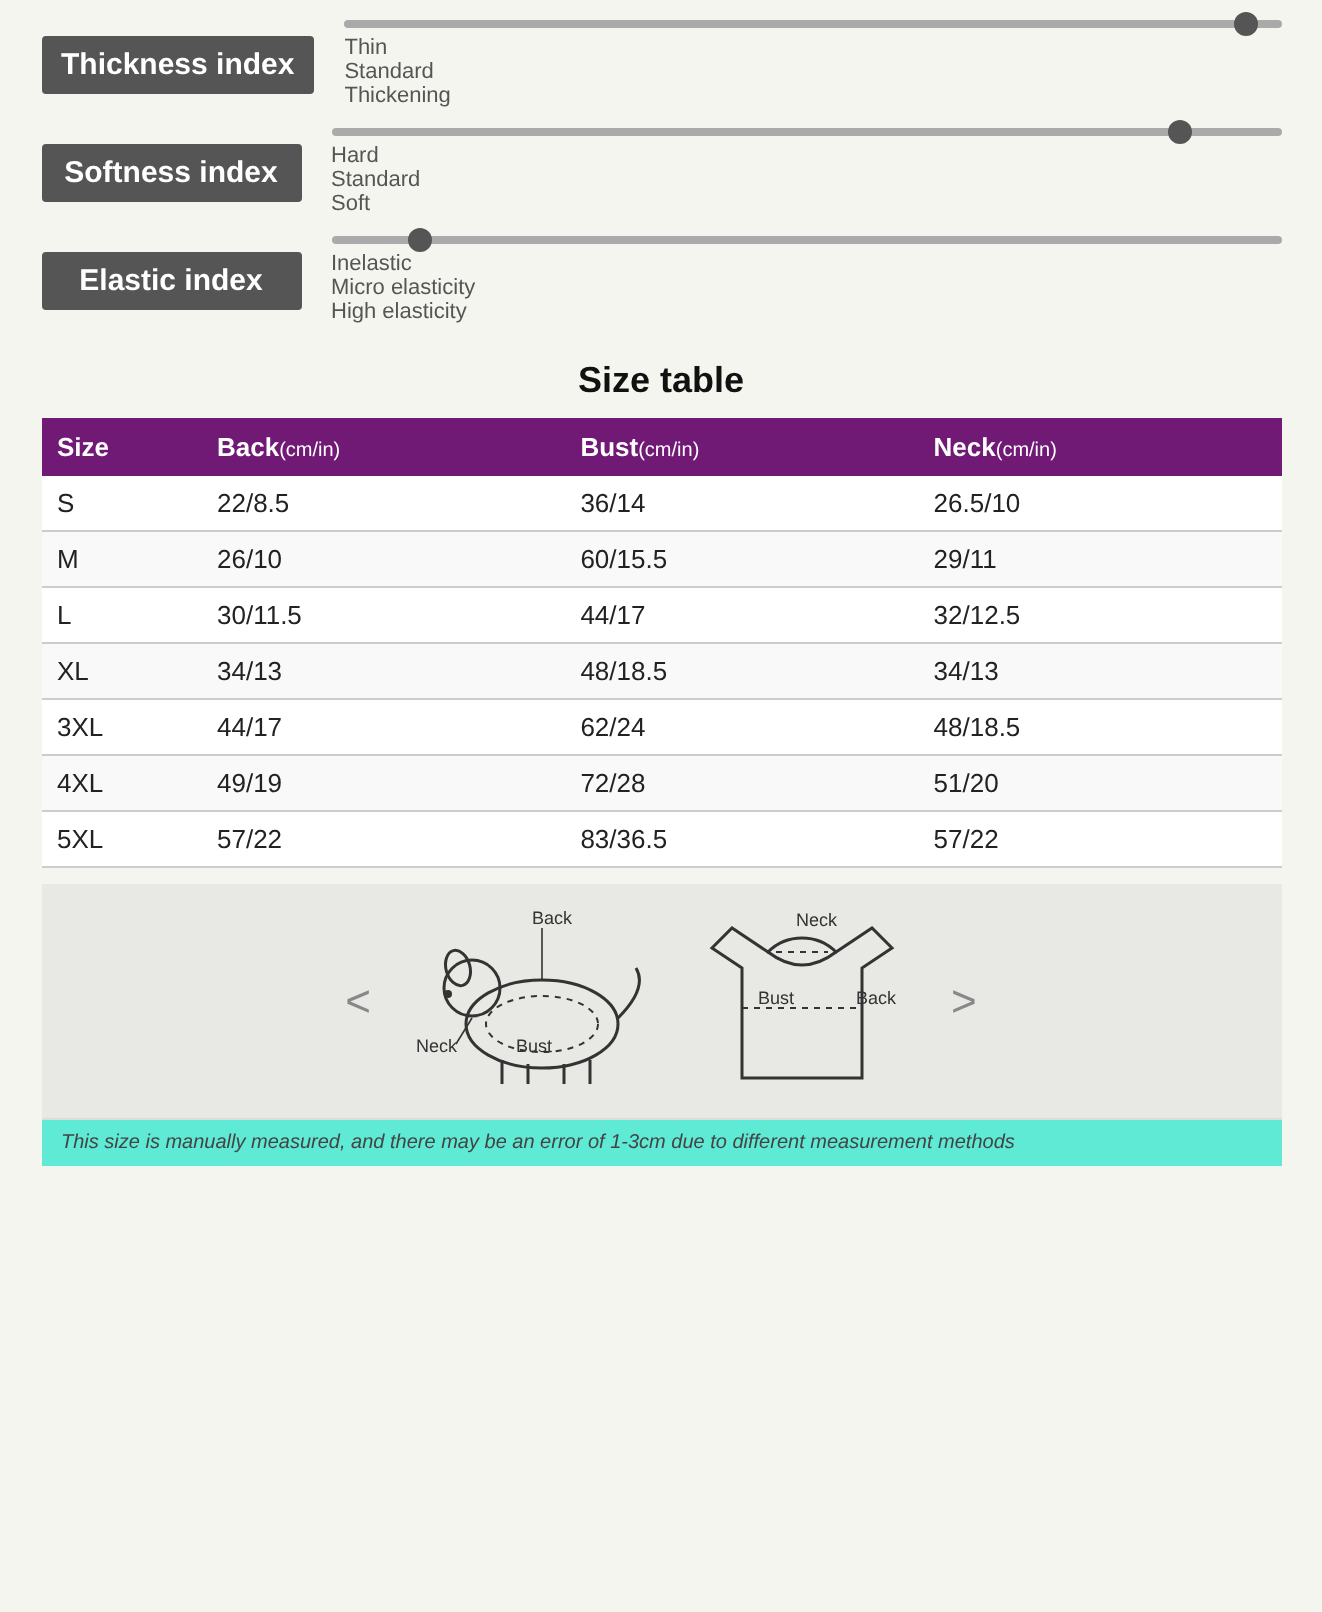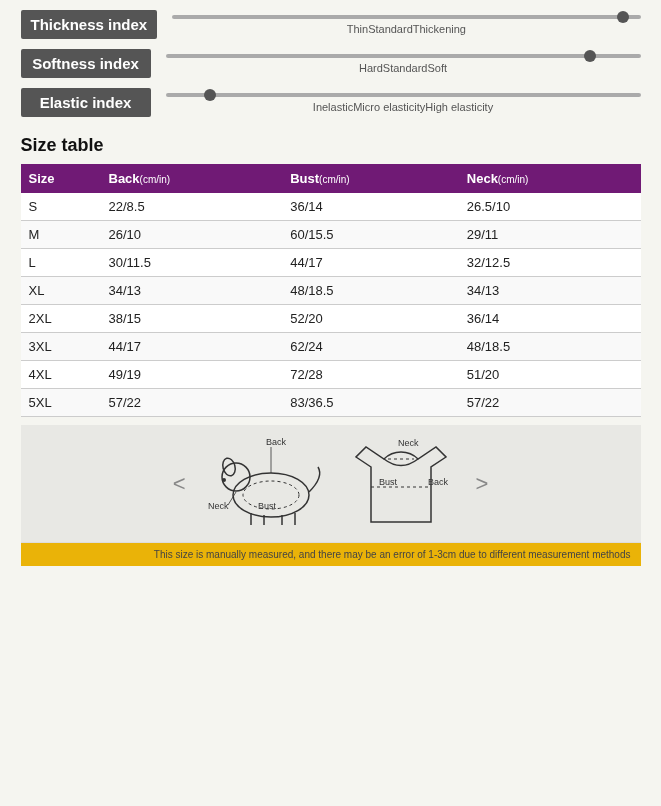--- a/index.html
+++ b/index.html
@@ -48,28 +48,29 @@
       position: absolute;
       top: 50%;
       transform: translateY(-50%);
       width: 12px;
       height: 12px;
       background: #555;
       border-radius: 50%;
     }
     .scale-labels {
       display: flex;
-      justify-content: center;
+      justify-content: flex-end;
       font-size: 11px;
       color: #555;
+      flex-direction: column;
     }
 
     
     .size-table-title {
-      text-align: left;
+      text-align: center;
       font-size: 18px;
       font-weight: bold;
       margin: 18px 0 8px;
       color: #111;
     }
     table.size-table {
       width: 100%;
       border-collapse: collapse;
       font-size: 13px;
     }
@@ -122,23 +123,24 @@
       display: flex;
       align-items: flex-end;
       gap: 10px;
     }
 
     
     .disclaimer {
       font-size: 10px;
       color: #444;
       padding: 6px 10px;
-      background: #eab308;
+      background: #5eead4;
       border-top: 1px solid #ddd;
-      text-align: right;
+      text-align: left;
+      font-style: italic;
     }
   </style>
 </head>
 <body>
 
 <div class="container">
 
   <div id="index-rows-container">
       <div class="index-row">
         <div class="index-label">Thickness index</div>
@@ -211,26 +213,20 @@
           <td>44/17</td>
           <td>32/12.5</td>
         </tr>
         <tr>
           <td>XL</td>
           <td>34/13</td>
           <td>48/18.5</td>
           <td>34/13</td>
         </tr>
         <tr>
-          <td>2XL</td>
-          <td>38/15</td>
-          <td>52/20</td>
-          <td>36/14</td>
-        </tr>
-        <tr>
           <td>3XL</td>
           <td>44/17</td>
           <td>62/24</td>
           <td>48/18.5</td>
         </tr>
         <tr>
           <td>4XL</td>
           <td>49/19</td>
           <td>72/28</td>
           <td>51/20</td>

